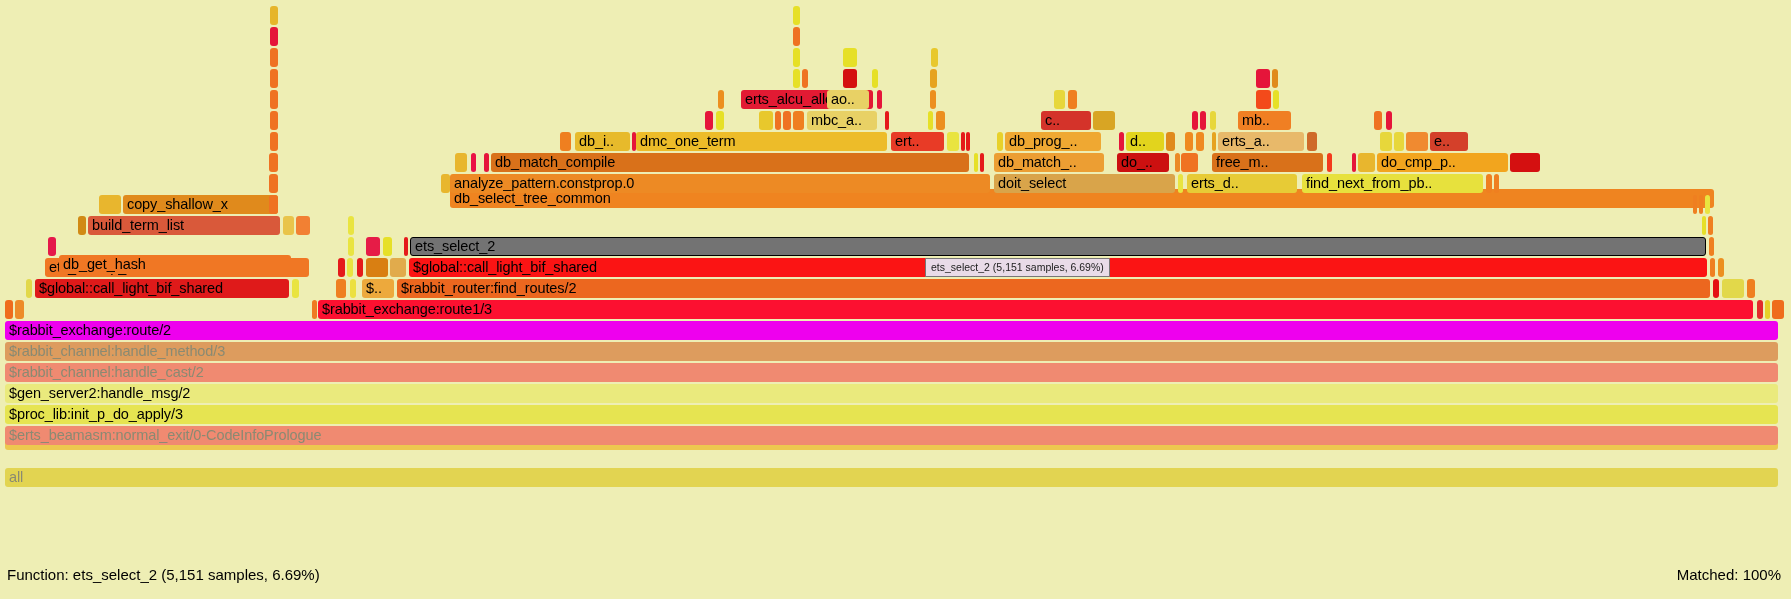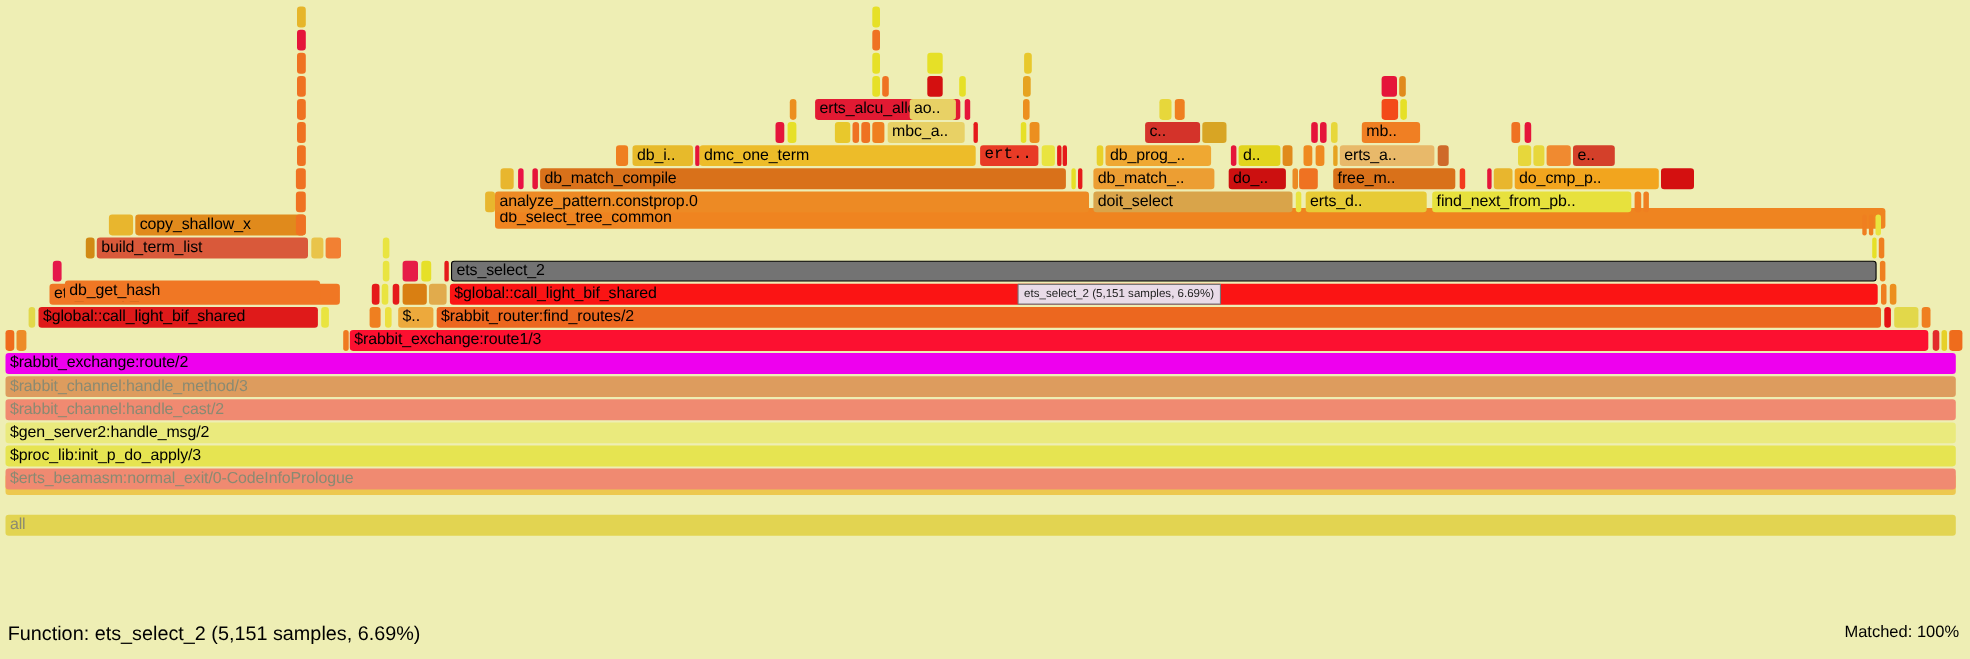--- a/index.html
+++ b/index.html
@@ -59,21 +59,21 @@
     left: 0;
     width: 1791px;
     top: 560px;
     height: 39px;
     background: #eeeeb4;
   }
   .footer-left {
     position: absolute;
     left: 7px;
     top: 6px;
-    font-size: 18px;
+    font-size: 15px;
     color: #000;
   }
   .footer-right {
     position: absolute;
     right: 10px;
     top: 6px;
     font-size: 15px;
     color: #000;
   }
 </style>
@@ -161,21 +161,21 @@
     <div class="frame" style="left: 1327px; top: 153px; width: 5px; background: rgb(243, 58, 28);"></div>
     <div class="frame" style="left: 1352px; top: 153px; width: 4px; background: rgb(229, 21, 58);"></div>
     <div class="frame" style="left: 1358px; top: 153px; width: 17px; background: rgb(232, 182, 46);"></div>
     <div class="frame" style="left: 1377px; top: 153px; width: 131px; background: rgb(242, 165, 30);"><span>do_cmp_p..</span></div>
     <div class="frame" style="left: 1510px; top: 153px; width: 30px; background: rgb(212, 16, 16);"></div>
     <div class="frame" style="left: 270px; top: 132px; width: 8px; background: rgb(239, 114, 34);"></div>
     <div class="frame" style="left: 560px; top: 132px; width: 11px; background: rgb(239, 127, 32);"></div>
     <div class="frame" style="left: 575px; top: 132px; width: 55px; background: rgb(231, 186, 43);"><span>db_i..</span></div>
     <div class="frame" style="left: 632px; top: 132px; width: 3px; background: rgb(229, 21, 58);"></div>
     <div class="frame" style="left: 636px; top: 132px; width: 251px; background: rgb(237, 188, 41);"><span>dmc_one_term</span></div>
-    <div class="frame" style="left: 891px; top: 132px; width: 53px; background: rgb(232, 59, 38); font-family: Liberation Mono, monospace;"><span>ert..</span></div>
+    <div class="frame" style="left: 891px; top: 132px; width: 53px; background: rgb(232, 59, 38);"><span>ert..</span></div>
     <div class="frame" style="left: 947px; top: 132px; width: 12px; background: rgb(233, 228, 64);"></div>
     <div class="frame" style="left: 961px; top: 132px; width: 4px; background: rgb(229, 26, 26);"></div>
     <div class="frame" style="left: 966px; top: 132px; width: 4px; background: rgb(229, 26, 26);"></div>
     <div class="frame" style="left: 997px; top: 132px; width: 6px; background: rgb(232, 209, 42);"></div>
     <div class="frame" style="left: 1005px; top: 132px; width: 96px; background: rgb(239, 168, 50);"><span>db_prog_..</span></div>
     <div class="frame" style="left: 1119px; top: 132px; width: 5px; background: rgb(229, 21, 58);"></div>
     <div class="frame" style="left: 1126px; top: 132px; width: 38px; background: rgb(226, 212, 29);"><span>d..</span></div>
     <div class="frame" style="left: 1166px; top: 132px; width: 9px; background: rgb(224, 138, 28);"></div>
     <div class="frame" style="left: 1185px; top: 132px; width: 8px; background: rgb(239, 138, 32);"></div>
     <div class="frame" style="left: 1196px; top: 132px; width: 8px; background: rgb(239, 138, 32);"></div>

